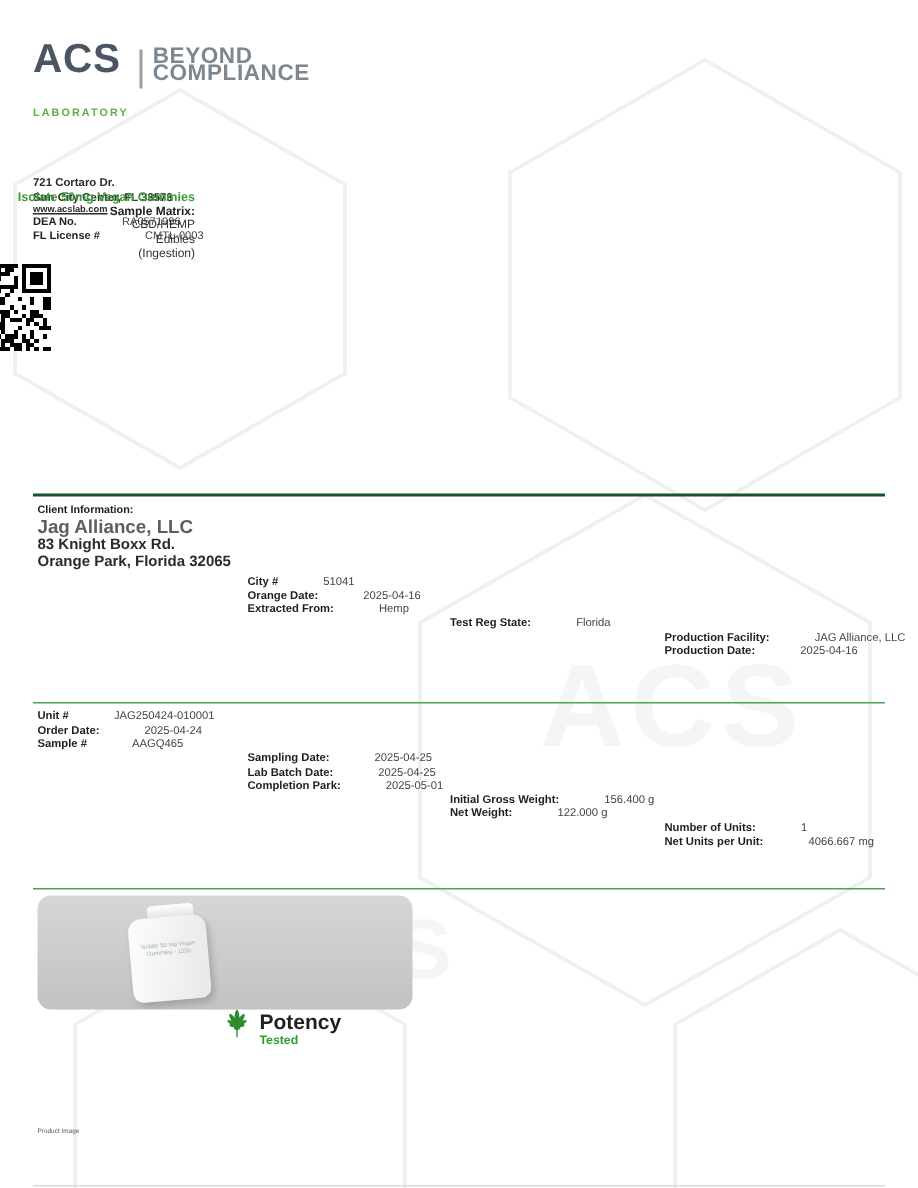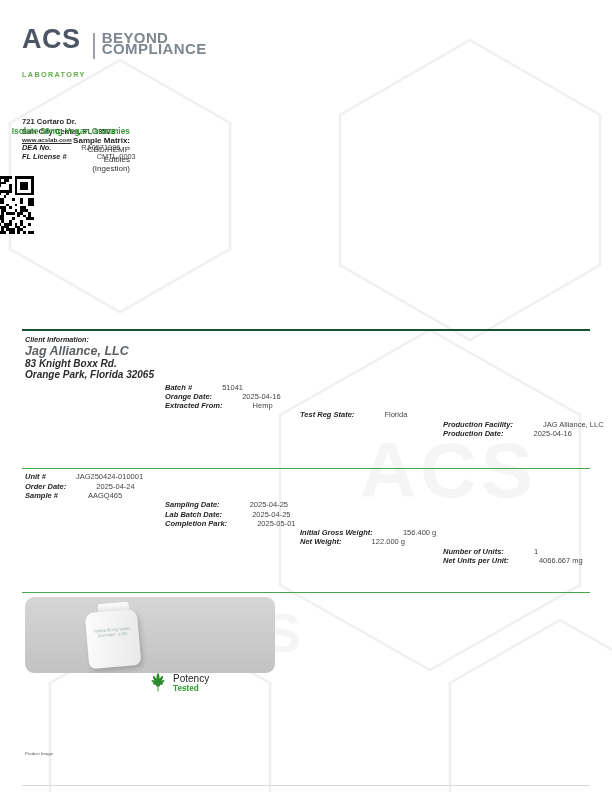--- a/index.html
+++ b/index.html
@@ -11,42 +11,42 @@
   .wm{position:absolute;z-index:1;pointer-events:none;}
   .wm-acs{font-weight:bold;color:rgba(120,120,120,0.07);letter-spacing:4px;font-family:"Liberation Sans",sans-serif;}
   
   .acs-big{font-size:27px;font-weight:bold;color:#4b5563;line-height:22px;letter-spacing:0.5px;}
   .acs-lab{font-size:7.2px;font-weight:bold;color:#5fae46;letter-spacing:1.4px;margin-top:20px;}
   .tagline{font-size:15px;font-weight:bold;color:#7d8790;line-height:10.5px;letter-spacing:0.4px;}
   .logo-divider{width:2px;background:#9aa0a6;height:26px;}
   .addr{font-size:7.6px;font-weight:bold;color:#2b2b2b;line-height:9.5px;}
   .site{font-size:6.2px;font-weight:bold;color:#2b2b2b;text-decoration:underline;}
   .kv{line-height:9.3px;}
-  .kv .k{font-weight:bold;color:#1f1f1f;font-style:italic;}
+  .kv .k{font-weight:bold;color:#1f1f1f;}
   .kv .v{font-weight:normal;color:#454545;padding-left:28px;}
   .prod-name{font-size:8.4px;font-weight:bold;color:#3c9a3c;line-height:10px;}
   .matrix-label{font-size:8px;font-weight:bold;color:#222;line-height:9.5px;}
   .matrix-line{font-size:8px;color:#333;line-height:9.5px;}
   .coa-title{font-size:14px;font-weight:bold;color:#0e5c2c;text-align:center;}
   .coa-sub{font-size:7.5px;font-weight:bold;color:#3f9c3f;text-align:center;margin-top:1px;}
   .rule-dark{height:2px;background:#14532d;}
   .rule-green{height:1px;background:#4aa64a;}
   .rule-gray{height:1px;background:#d9d9d9;}
   .client-label{font-size:7.2px;font-weight:bold;color:#1f1f1f;}
   .client-name{font-size:12.5px;font-weight:bold;color:#5a5f63;line-height:14px;}
   .client-addr{font-size:10px;font-weight:bold;color:#2b2b2b;line-height:11.5px;}
   .fields{font-size:7.5px;}
   
   .photo{background:linear-gradient(#d6d6d6,#c2c2c2);border-radius:9px;overflow:hidden;}
   .bottle{position:absolute;left:62px;top:14px;width:52px;height:56px;background:linear-gradient(100deg,#fdfdfd,#e8e8e8);border-radius:9px 9px 7px 7px;transform:rotate(-5deg);box-shadow:2px 3px 5px rgba(0,0,0,0.18);}
   .cap{position:absolute;left:73px;top:6px;width:31px;height:11px;background:linear-gradient(#ffffff,#dcdcdc);border-radius:3px;transform:rotate(-5deg);}
   .bottle-label{position:absolute;left:6px;top:16px;width:40px;font-size:4px;color:#9fb3a9;line-height:5px;text-align:center;}
   .caption{font-size:4.3px;color:#555;}
   
-  .badge-title{font-size:10px;font-weight:normal;color:#1f1f1f;}
+  .badge-title{font-size:14px;font-weight:bold;color:#1f1f1f;}
   .badge-status{font-size:8.2px;font-weight:bold;color:#2e9e2e;}
   .leaf{display:inline-block;}
 </style>
 </head>
 <body>
 
 <div class="page">
 
   <svg class="wm" width="612" height="792" style="left:0;top:0;">
     <g fill="none" stroke="#f0f0f0" stroke-width="2.5">
@@ -301,28 +301,28 @@
         <rect x="15" y="20" width="1" height="1"></rect>
         <rect x="17" y="20" width="1" height="1"></rect>
         <rect x="19" y="20" width="1" height="1"></rect>
         <rect x="20" y="20" width="1" height="1"></rect>
       </svg></div>
 
   <div class="abs z" style="left:0;top:100px;width:612px;">
   </div>
   <div class="abs z rule-dark" style="left:22px;top:127px;width:568px;"></div>
 
-  <div class="abs z" style="left:25px;top:131px;width:140px;font-style:italic;">
+  <div class="abs z" style="left:25px;top:131px;width:140px;">
     <div class="client-label">Client Information:</div>
     <div class="client-name">Jag Alliance, LLC</div>
     <div class="client-addr">83 Knight Boxx Rd.</div>
     <div class="client-addr">Orange Park, Florida 32065</div>
   </div>
   <div class="abs z fields" style="left:165px;top:133px;">
-      <div class="kv"><span class="k">Batch #</span><span class="v">&nbsp;51041</span></div>
+      <div class="kv"><span class="k">City #</span><span class="v">&nbsp;51041</span></div>
       <div class="kv"><span class="k">Orange Date:</span><span class="v">&nbsp;2025-04-16</span></div>
       <div class="kv"><span class="k">Extracted From:</span><span class="v">&nbsp;Hemp</span></div>
     </div>
   <div class="abs z fields" style="left:300px;top:133px;">
       <div class="kv"><span class="k">Test Reg State:</span><span class="v">&nbsp;Florida</span></div>
     </div>
   <div class="abs z fields" style="left:443px;top:133px;">
       <div class="kv"><span class="k">Production Facility:</span><span class="v">&nbsp;JAG Alliance, LLC</span></div>
       <div class="kv"><span class="k">Production Date:</span><span class="v">&nbsp;2025-04-16</span></div>
     </div>

